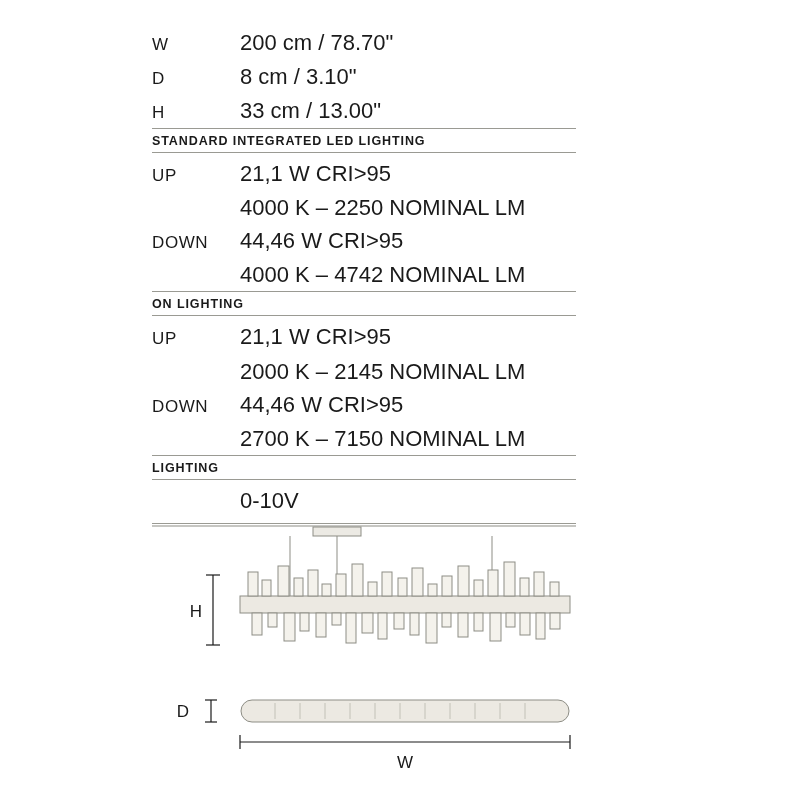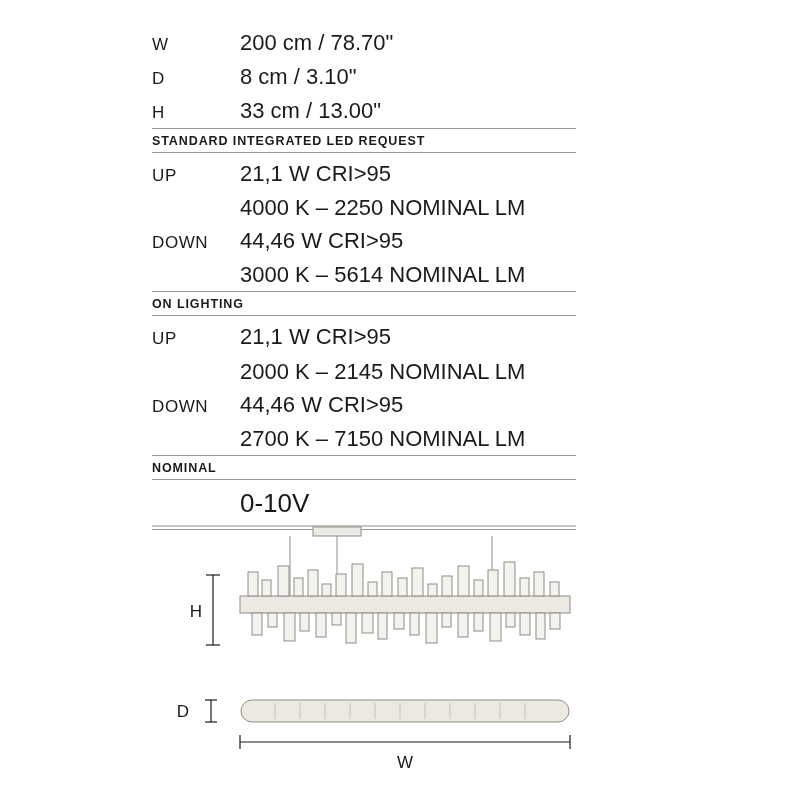--- a/index.html
+++ b/index.html
@@ -65,21 +65,21 @@
 
   .rule {
     border-top: 1px solid #9a9a93;
     height: 0;
     width: 424px;
   }
 
   .group { padding: 4px 0 0 0; }
 
   .dimvalue {
-    font-size: 26px;
+    font-size: 22px;
     line-height: 1.5;
     margin-left: 88px;
     padding-top: 4px;
     padding-bottom: 6px;
   }
 
   
   .draw {
     position: absolute;
     left: 0;
@@ -104,39 +104,39 @@
     <div class="row">
       <div class="lbl">D</div>
       <div class="val">8 cm / 3.10"</div>
     </div>
     <div class="row">
       <div class="lbl">H</div>
       <div class="val">33 cm / 13.00"</div>
     </div>
 
     <div class="rule"></div>
-    <div class="sect-head">STANDARD INTEGRATED LED REQUEST</div>
+    <div class="sect-head">STANDARD INTEGRATED LED LIGHTING</div>
     <div class="rule"></div>
 
     <div class="group">
       <div class="row">
         <div class="lbl">UP</div>
         <div class="val">21,1 W CRI&gt;95</div>
       </div>
       <div class="subline">
         <span>4000 K – 2250</span>
         <span class="sm">NOMINAL LM</span>
       </div>
 
       <div class="row">
         <div class="lbl">DOWN</div>
         <div class="val">44,46 W CRI&gt;95</div>
       </div>
       <div class="subline">
-        <span>3000 K – 5614</span>
+        <span>4000 K – 4742</span>
         <span class="sm">NOMINAL LM</span>
       </div>
     </div>
 
     <div class="rule"></div>
     <div class="sect-head">ON LIGHTING</div>
     <div class="rule"></div>
 
     <div class="group">
       <div class="row">
@@ -152,21 +152,21 @@
         <div class="lbl">DOWN</div>
         <div class="val">44,46 W CRI&gt;95</div>
       </div>
       <div class="subline">
         <span>2700 K – 7150</span>
         <span class="sm">NOMINAL LM</span>
       </div>
     </div>
 
     <div class="rule"></div>
-    <div class="sect-head">NOMINAL</div>
+    <div class="sect-head">LIGHTING</div>
     <div class="rule"></div>
 
     <div class="dimvalue">0-10V</div>
 
     <div class="rule"></div>
   </div>
 
   <div class="draw">
     <svg width="800" height="800" viewBox="0 0 800 800" xmlns="http://www.w3.org/2000/svg">
       <g stroke="#8d8d85" fill="none" stroke-width="1">

